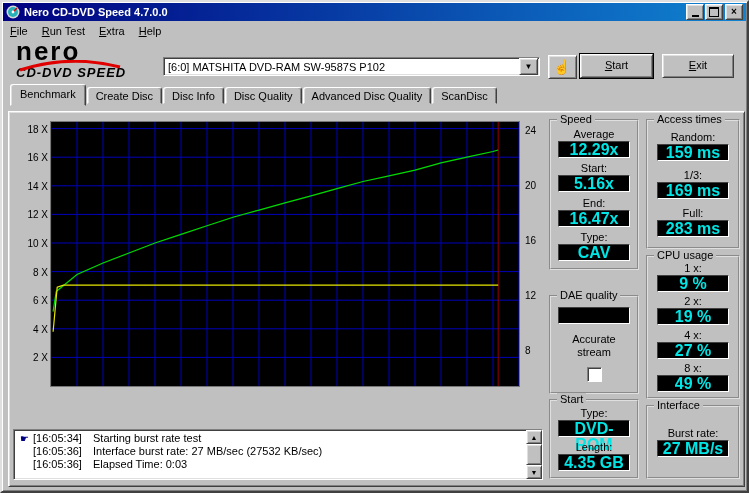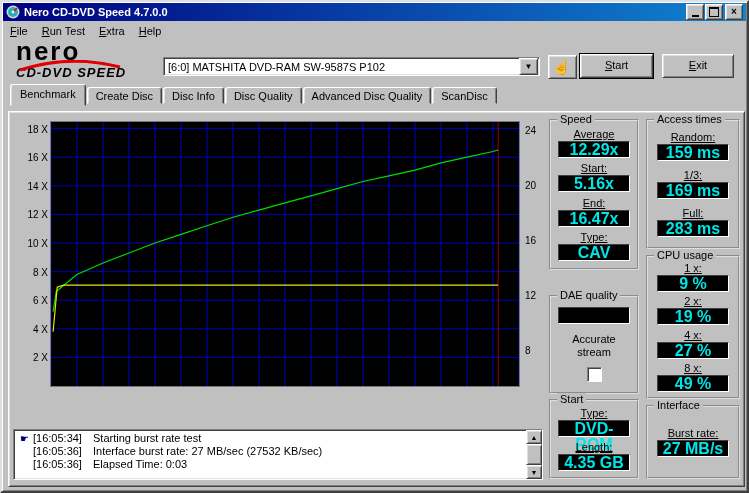--- a/index.html
+++ b/index.html
@@ -62,21 +62,21 @@
   .ylab-l span{position:absolute;right:0;font-size:10px;}
   .ylab-r{left:521px;top:120px;width:24px;height:264px;z-index:2;}
   .ylab-r span{position:absolute;left:2px;font-size:10px;}
   .xlab{left:49px;top:388px;width:468px;height:12px;z-index:2;}
   .xlab span{position:absolute;transform:translateX(-50%);font-size:10px;}
 
   
   .gb{position:absolute;border:2px groove #dfdfdf;box-sizing:border-box;z-index:2;}
   .gb-title{position:absolute;top:-8px;left:6px;background:#c0c0c0;padding:0 3px;font-size:11px;}
   .gb-body{display:flex;flex-direction:column;justify-content:space-evenly;height:100%;padding:2px 0;box-sizing:border-box;}
-  .pair{text-align:center;text-decoration:underline;}
+  .pair{text-align:center;}
   .flabel{display:block;text-align:center;font-size:11px;margin-bottom:1px;}
   .vfield{width:72px;height:17px;margin:0 auto;background:#000;color:#00e6e6;font-weight:bold;font-size:16px;
     line-height:16px;text-align:center;box-sizing:border-box;
     border:1px solid;border-color:#404040 #fff #fff #404040;}
   .checkbox{width:13px;height:13px;background:#fff;margin:0 auto;
     border:1px solid;border-color:#808080 #fff #fff #808080;box-shadow:inset 1px 1px 0 #404040;}
   .dae-text{text-align:center;font-size:11px;width:70px;margin:0 auto;line-height:13px;}
 
   
   .logbox{left:11px;top:427px;width:530px;height:51px;background:#fff;box-sizing:border-box;z-index:2;overflow:hidden;}

